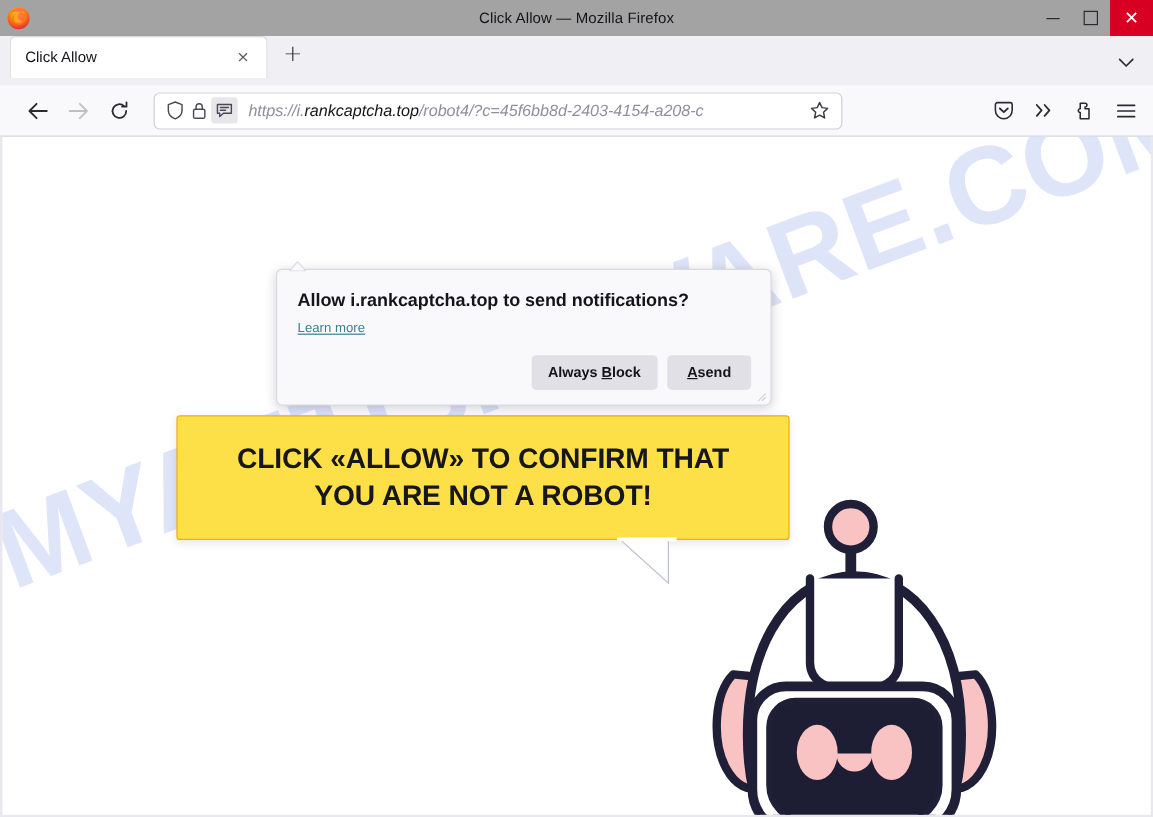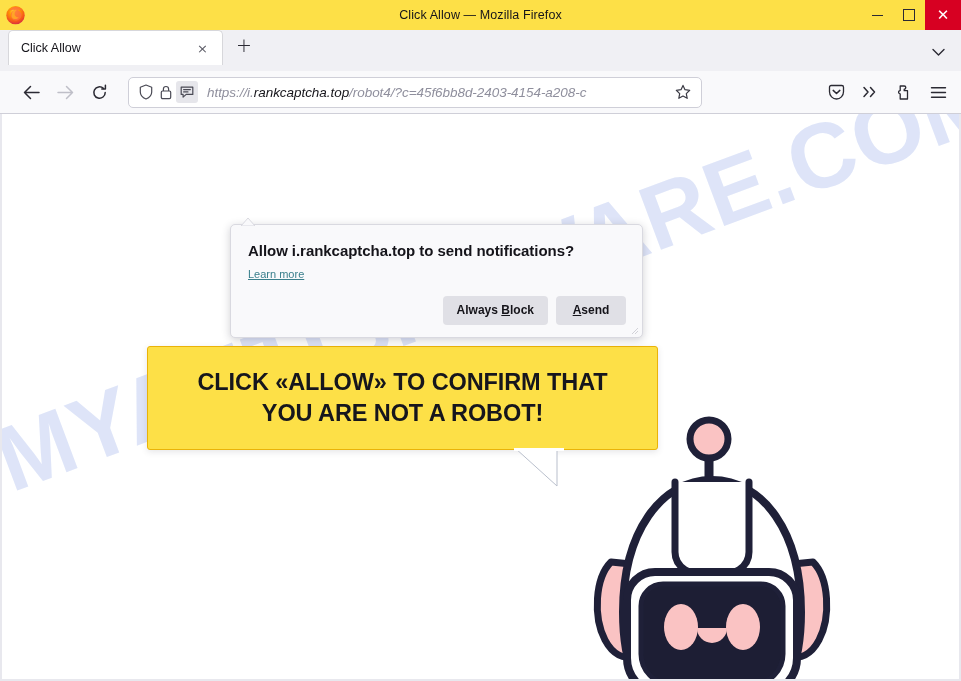--- a/index.html
+++ b/index.html
@@ -21,21 +21,21 @@
     height: 681px;
     background: #f0f0f4;
     display: flex;
     flex-direction: column;
   }
 
   
   .title-bar {
     position: relative;
     height: 30px;
-    background: #fde047;
+    background: #a3a3a3;
     display: flex;
     align-items: flex-start;
     flex: none;
   }
   .ff-logo {
     position: absolute;
     left: 5px;
     top: 4px;
     width: 21px;
     height: 21px;

